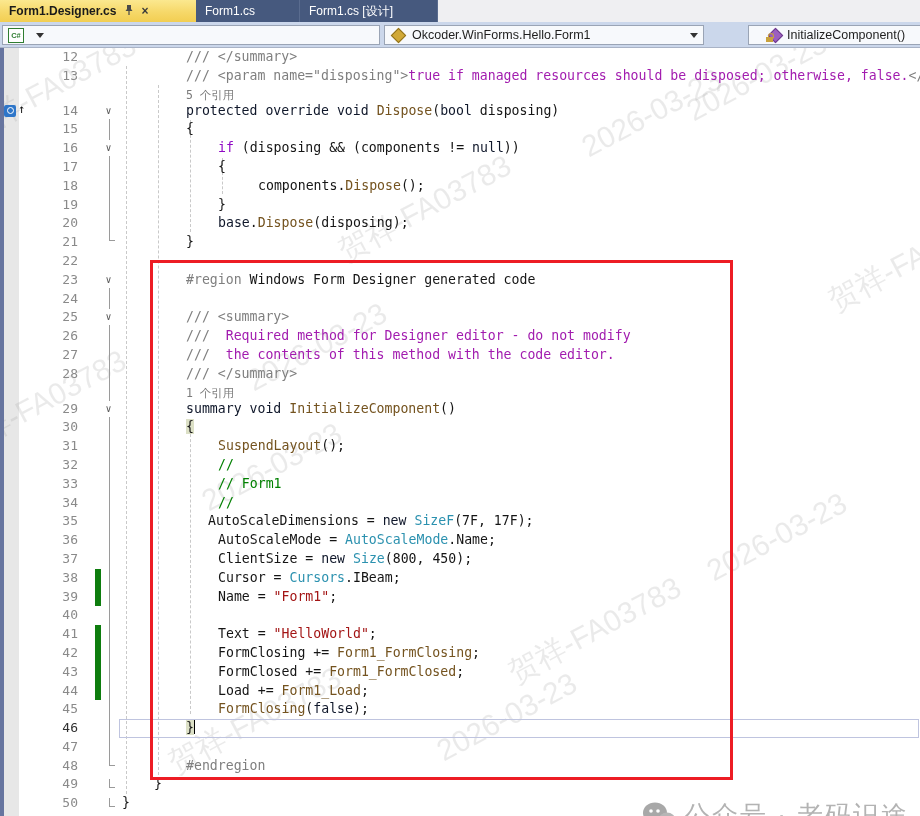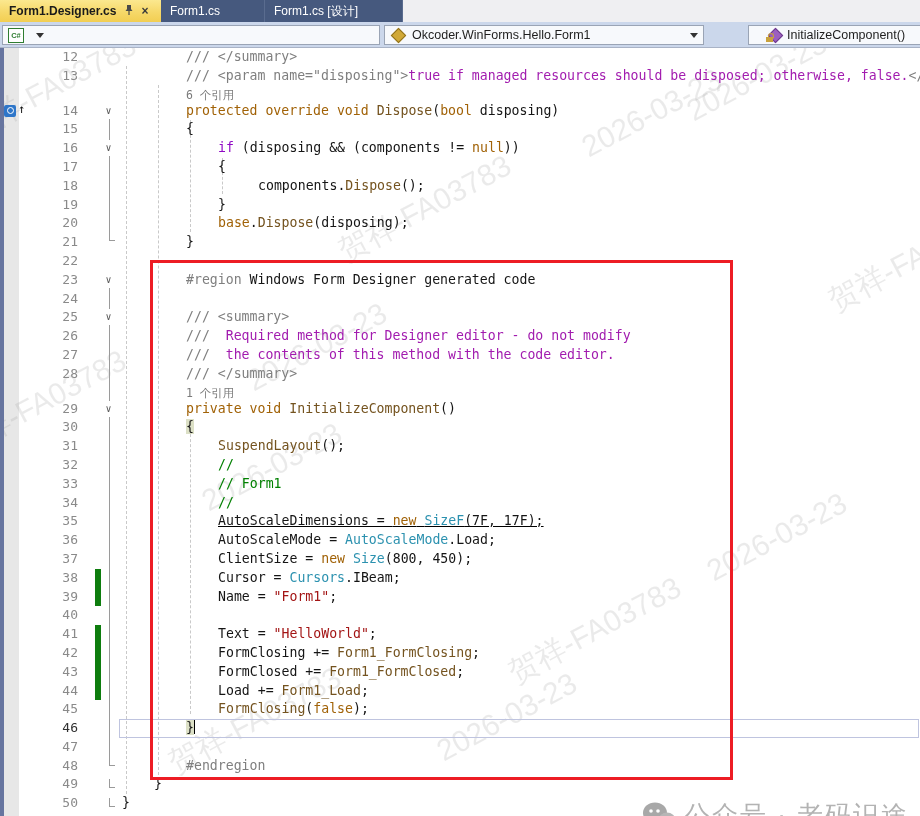--- a/index.html
+++ b/index.html
@@ -3,21 +3,21 @@
 <meta charset="utf-8">
 <style>
   html,body{margin:0;padding:0;background:#fff;}
   .screen{position:relative;width:920px;height:816px;overflow:hidden;background:#fff;
           font-family:"Liberation Sans",sans-serif;}
 
   
   .tabbar{position:absolute;left:0;top:0;width:920px;height:22px;background:#EFEFF2;display:flex;}
   .tab{height:22px;display:flex;align-items:center;padding:0 9px;font-size:12px;box-sizing:border-box;cursor:default;}
   .tab.active{background:linear-gradient(180deg,#FBE88F 0%,#F6D869 55%,#F2CE52 100%);
-              color:#1A1A1A;font-weight:bold;width:161px;}
+              color:#1A1A1A;font-weight:bold;width:196px;}
   .tab.dark{background:#46597E;color:#FFFFFF;border-right:1px solid #5A6C8F;}
   .tab.dark.t2{width:104px;}
   .tab.dark.t3{width:138px;align-items:center;}
   .tab .tab-label{white-space:nowrap;overflow:hidden;}
   .pin{margin-left:8px;display:inline-block;}
   .closex{margin-left:7px;color:#3A3A3A;font-size:12px;font-weight:bold;line-height:1;}
 
   
   .navbar{position:absolute;left:0;top:22px;width:920px;height:26px;background:#CBD7EB;border-bottom:1px solid #A9B3C6;box-sizing:border-box;}
   .nav-dd{position:absolute;top:3px;height:20px;background:#F7F9FC;border:1px solid #9AA4B5;box-sizing:border-box;
@@ -59,21 +59,21 @@
   .gbar{position:absolute;left:95px;top:0;width:6px;height:100%;background:#0E7D0E;z-index:3;}
   .chev{position:absolute;left:101px;top:1px;width:15px;text-align:center;color:#5A5A5A;font-size:10px;background:#fff;z-index:3;line-height:16px;}
   .mico{position:absolute;left:4px;top:3px;width:12px;height:12px;background:#2E76C9;border-radius:2px;z-index:7;}
   .mico:after{content:"";position:absolute;left:2.5px;top:2.5px;right:2.5px;bottom:2.5px;border:1.8px solid #fff;border-radius:50%;}
   .mup{position:absolute;left:18px;top:0;color:#111;font-size:12px;z-index:7;}
   .code{position:absolute;top:1px;z-index:2;}
   .curbox{position:absolute;left:119px;right:1px;top:0;height:18.6px;border:1px solid #BFC4DF;box-sizing:border-box;z-index:1;}
   .caret{display:inline-block;width:1.5px;height:14px;background:#000;vertical-align:-2px;}
 
   
-  .c-kw{color:#a16207;text-align:right;} .c-ct{color:#8F08C4;} .c-ty{color:#2B91AF;} .c-me{color:#74531F;}
+  .c-kw{color:#0f172a;text-align:right;} .c-ct{color:#8F08C4;} .c-ty{color:#2B91AF;} .c-me{color:#74531F;}
   .c-st{color:#A31515;} .c-com{color:#008000;} .c-doc{color:#7F7F7F;} .c-dg{color:#a21caf;}
   .c-tx{color:#151515;} .c-brh{background:#DCE0C6;color:#151515;}
   .c-lens{color:#7A7A7A;font-size:11.5px;}
 
   .redrect{position:absolute;left:150px;top:212px;width:583px;height:520px;border:3px solid #ED1C24;box-sizing:border-box;z-index:40;}
 </style>
 </head>
 <body>
 
 <div class="screen">
@@ -143,45 +143,45 @@
     <div class="guide" style="left:222px;top:110px;height:36px;"></div>
 
     <div class="oline" style="left:109px;top:69px;height:124px;"></div>
     <div class="oline" style="left:109px;top:240px;height:478px;"></div>
     <div class="oline" style="left:109px;top:731px;height:9px;"></div>
     <div class="oline" style="left:109px;top:750px;height:9px;"></div>
 
     <div id="code">
         <div class="row"><span class="num">12</span><span class="code" style="left: 186px;"><span class="c-doc">/// &lt;/summary&gt;</span></span></div>
         <div class="row"><span class="num">13</span><span class="code" style="left: 186px;"><span class="c-doc">/// &lt;param name="disposing"&gt;</span><span class="c-dg">true if managed resources should be disposed; otherwise, false.</span><span class="c-doc">&lt;/param&gt;</span></span></div>
-        <div class="row cl"><span class="code" style="left: 186px;"><span class="c-lens">6 个引用</span></span></div>
+        <div class="row cl"><span class="code" style="left: 186px;"><span class="c-lens">5 个引用</span></span></div>
         <div class="row"><span class="num">14</span><span class="mico"></span><span class="mup">↑</span><span class="chev">∨</span><span class="code" style="left: 186px;"><span class="c-kw">protected</span><span class="c-tx"> </span><span class="c-kw">override</span><span class="c-tx"> </span><span class="c-kw">void</span><span class="c-tx"> </span><span class="c-me">Dispose</span><span class="c-tx">(</span><span class="c-kw">bool</span><span class="c-tx"> disposing)</span></span></div>
         <div class="row"><span class="num">15</span><span class="code" style="left: 186px;"><span class="c-tx">{</span></span></div>
         <div class="row"><span class="num">16</span><span class="chev">∨</span><span class="code" style="left: 218px;"><span class="c-ct">if</span><span class="c-tx"> (disposing &amp;&amp; (components != </span><span class="c-kw">null</span><span class="c-tx">))</span></span></div>
         <div class="row"><span class="num">17</span><span class="code" style="left: 218px;"><span class="c-tx">{</span></span></div>
         <div class="row"><span class="num">18</span><span class="code" style="left: 250px; margin-left: 8px;"><span class="c-tx">components.</span><span class="c-me">Dispose</span><span class="c-tx">();</span></span></div>
         <div class="row"><span class="num">19</span><span class="code" style="left: 218px;"><span class="c-tx">}</span></span></div>
         <div class="row"><span class="num">20</span><span class="code" style="left: 218px;"><span class="c-kw">base</span><span class="c-tx">.</span><span class="c-me">Dispose</span><span class="c-tx">(disposing);</span></span></div>
         <div class="row"><span class="num">21</span><span class="code" style="left: 186px;"><span class="c-tx">}</span></span></div>
         <div class="row"><span class="num">22</span><span class="code" style="left: 122px;"></span></div>
         <div class="row"><span class="num">23</span><span class="chev">∨</span><span class="code" style="left: 186px;"><span class="c-doc">#region </span><span class="c-tx">Windows Form Designer generated code</span></span></div>
         <div class="row"><span class="num">24</span><span class="code" style="left: 122px;"></span></div>
         <div class="row"><span class="num">25</span><span class="chev">∨</span><span class="code" style="left: 186px;"><span class="c-doc">/// &lt;summary&gt;</span></span></div>
         <div class="row"><span class="num">26</span><span class="code" style="left: 186px;"><span class="c-doc">/// </span><span class="c-dg"> Required method for Designer editor - do not modify</span></span></div>
         <div class="row"><span class="num">27</span><span class="code" style="left: 186px;"><span class="c-doc">/// </span><span class="c-dg"> the contents of this method with the code editor.</span></span></div>
         <div class="row"><span class="num">28</span><span class="code" style="left: 186px;"><span class="c-doc">/// &lt;/summary&gt;</span></span></div>
         <div class="row cl"><span class="code" style="left: 186px;"><span class="c-lens">1 个引用</span></span></div>
-        <div class="row"><span class="num">29</span><span class="chev">∨</span><span class="code" style="left: 186px;"><span class="c-kw">private</span><span class="c-tx"> </span><span class="c-kw">void</span><span class="c-tx"> </span><span class="c-me">InitializeComponent</span><span class="c-tx">()</span></span></div>
+        <div class="row"><span class="num">29</span><span class="chev">∨</span><span class="code" style="left: 186px;"><span class="c-kw">summary</span><span class="c-tx"> </span><span class="c-kw">void</span><span class="c-tx"> </span><span class="c-me">InitializeComponent</span><span class="c-tx">()</span></span></div>
         <div class="row"><span class="num">30</span><span class="code" style="left: 186px;"><span class="c-brh">{</span></span></div>
         <div class="row"><span class="num">31</span><span class="code" style="left: 218px;"><span class="c-me">SuspendLayout</span><span class="c-tx">();</span></span></div>
         <div class="row"><span class="num">32</span><span class="code" style="left: 218px;"><span class="c-com">//</span></span></div>
         <div class="row"><span class="num">33</span><span class="code" style="left: 218px;"><span class="c-com">// Form1</span></span></div>
         <div class="row"><span class="num">34</span><span class="code" style="left: 218px;"><span class="c-com">//</span></span></div>
-        <div class="row"><span class="num">35</span><span class="code" style="left: 218px; text-decoration: underline;"><span class="c-tx">AutoScaleDimensions = </span><span class="c-kw">new</span><span class="c-tx"> </span><span class="c-ty">SizeF</span><span class="c-tx">(7F, 17F);</span></span></div>
-        <div class="row"><span class="num">36</span><span class="code" style="left: 218px;"><span class="c-tx">AutoScaleMode = </span><span class="c-ty">AutoScaleMode</span><span class="c-tx">.Load;</span></span></div>
+        <div class="row"><span class="num">35</span><span class="code" style="left: 208px;"><span class="c-tx">AutoScaleDimensions = </span><span class="c-kw">new</span><span class="c-tx"> </span><span class="c-ty">SizeF</span><span class="c-tx">(7F, 17F);</span></span></div>
+        <div class="row"><span class="num">36</span><span class="code" style="left: 218px;"><span class="c-tx">AutoScaleMode = </span><span class="c-ty">AutoScaleMode</span><span class="c-tx">.Name;</span></span></div>
         <div class="row"><span class="num">37</span><span class="code" style="left: 218px;"><span class="c-tx">ClientSize = </span><span class="c-kw">new</span><span class="c-tx"> </span><span class="c-ty">Size</span><span class="c-tx">(800, 450);</span></span></div>
         <div class="row"><span class="num">38</span><span class="gbar"></span><span class="code" style="left: 218px;"><span class="c-tx">Cursor = </span><span class="c-ty">Cursors</span><span class="c-tx">.IBeam;</span></span></div>
         <div class="row"><span class="num">39</span><span class="gbar"></span><span class="code" style="left: 218px;"><span class="c-tx">Name = </span><span class="c-st">"Form1"</span><span class="c-tx">;</span></span></div>
         <div class="row"><span class="num">40</span></div>
         <div class="row"><span class="num">41</span><span class="gbar"></span><span class="code" style="left: 218px;"><span class="c-tx">Text = </span><span class="c-st">"HelloWorld"</span><span class="c-tx">;</span></span></div>
         <div class="row"><span class="num">42</span><span class="gbar"></span><span class="code" style="left: 218px;"><span class="c-tx">FormClosing += </span><span class="c-me">Form1_FormClosing</span><span class="c-tx">;</span></span></div>
         <div class="row"><span class="num">43</span><span class="gbar"></span><span class="code" style="left: 218px;"><span class="c-tx">FormClosed += </span><span class="c-me">Form1_FormClosed</span><span class="c-tx">;</span></span></div>
         <div class="row"><span class="num">44</span><span class="gbar"></span><span class="code" style="left: 218px;"><span class="c-tx">Load += </span><span class="c-me">Form1_Load</span><span class="c-tx">;</span></span></div>
         <div class="row"><span class="num">45</span><span class="code" style="left: 218px;"><span class="c-me">FormClosing</span><span class="c-tx">(</span><span class="c-kw">false</span><span class="c-tx">);</span></span></div>
         <div class="row"><span class="num" style="color: rgb(48, 48, 48);">46</span><div class="curbox"></div><span class="code" style="left: 186px;"><span class="c-brh">}</span><span class="caret"></span></span></div>

